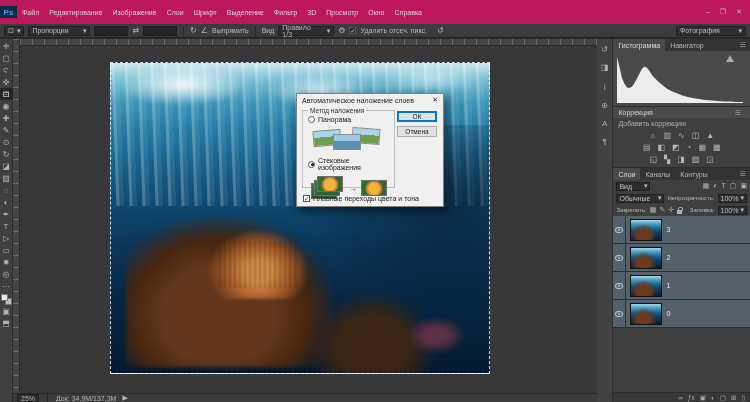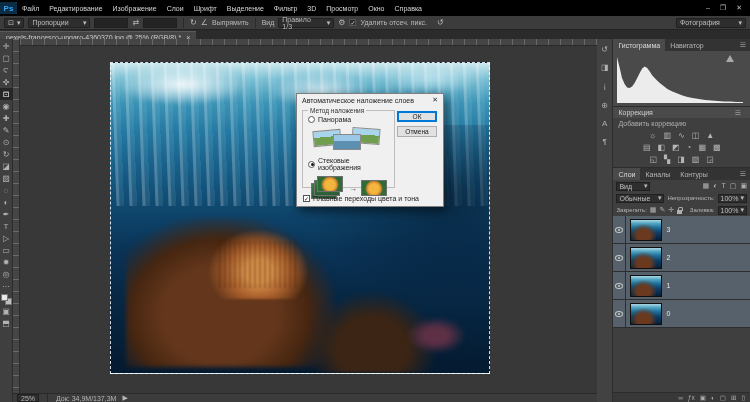--- a/index.html
+++ b/index.html
@@ -2,21 +2,21 @@
 <html><head>
 <meta charset="utf-8">
 <style>
   * { margin:0; padding:0; box-sizing:border-box; }
   body { background:#222; }
   .app { position:relative; width:750px; height:402px; overflow:hidden;
          font-family:"Liberation Sans",sans-serif; font-size:7px; color:#cfcfcf;
          background:#393939; user-select:none; }
 
   
-  .menubar { height:16px; background:#000000; display:flex; align-items:center; }
+  .menubar { height:24px; background:#be185d; display:flex; align-items:center; }
   .ps-logo { width:17px; height:12px; background:#0c2b45; color:#3aa4f2; font-weight:bold;
              font-size:8px; display:flex; align-items:center; justify-content:center; }
   .menu-items { display:flex; align-items:center; }
   .menu-item { padding:0 5px; color:#d6d6d6; cursor:default; }
   .win-controls { margin-left:auto; display:flex; gap:10px; padding-right:8px; color:#bdbdbd; font-size:7px; }
 
   
   .optionsbar { height:14px; background:#3c3c3c; border-bottom:1px solid #232323;
                 display:flex; align-items:center; gap:4px; padding:0 4px; color:#b9b9b9; }
   .dd { background:#2e2e2e; border:1px solid #202020; height:10px; display:flex; align-items:center;

